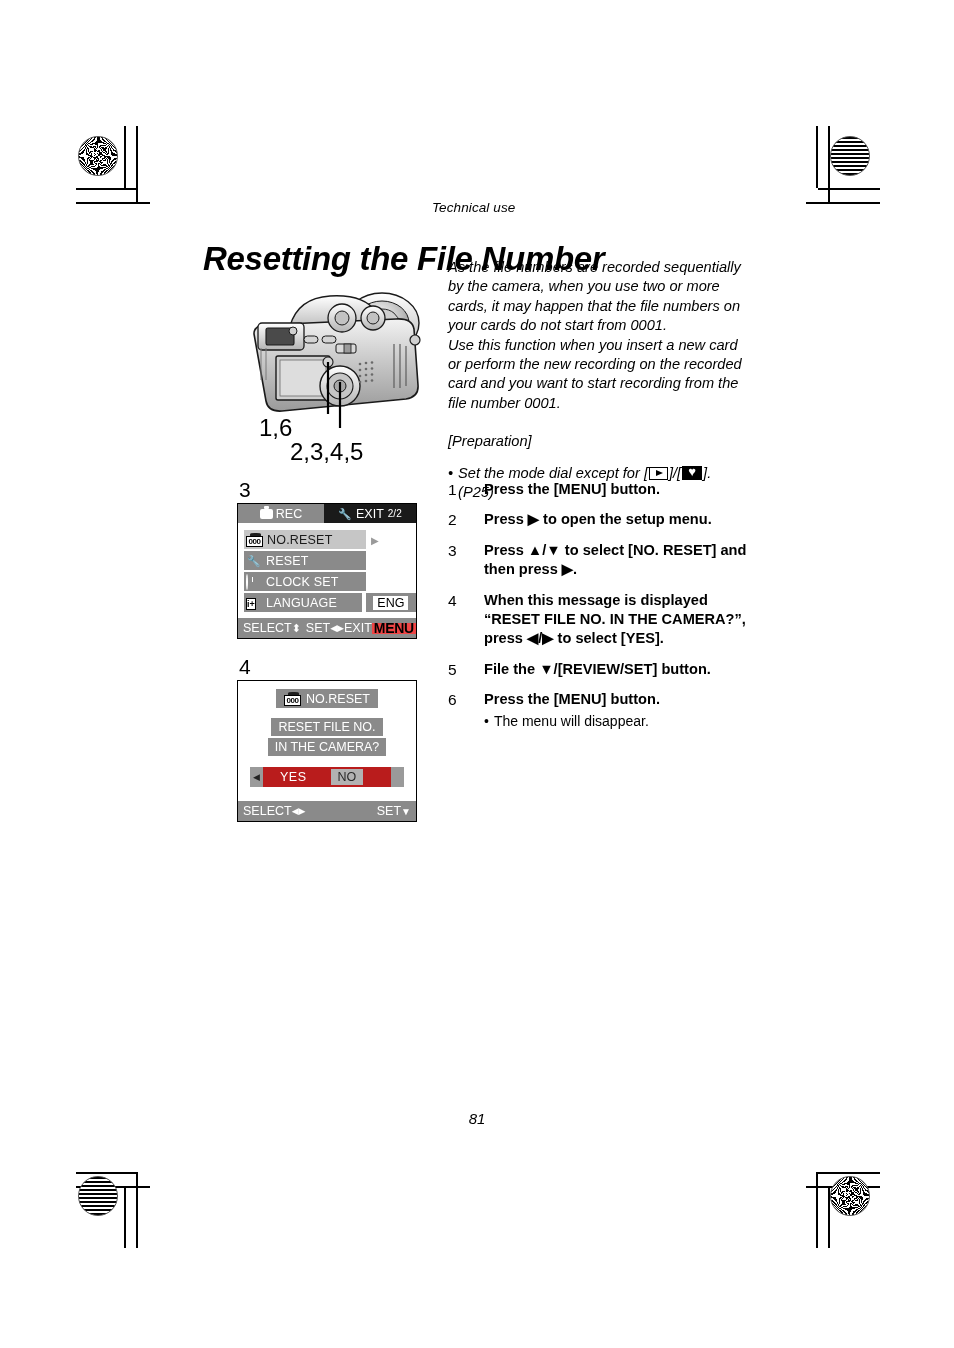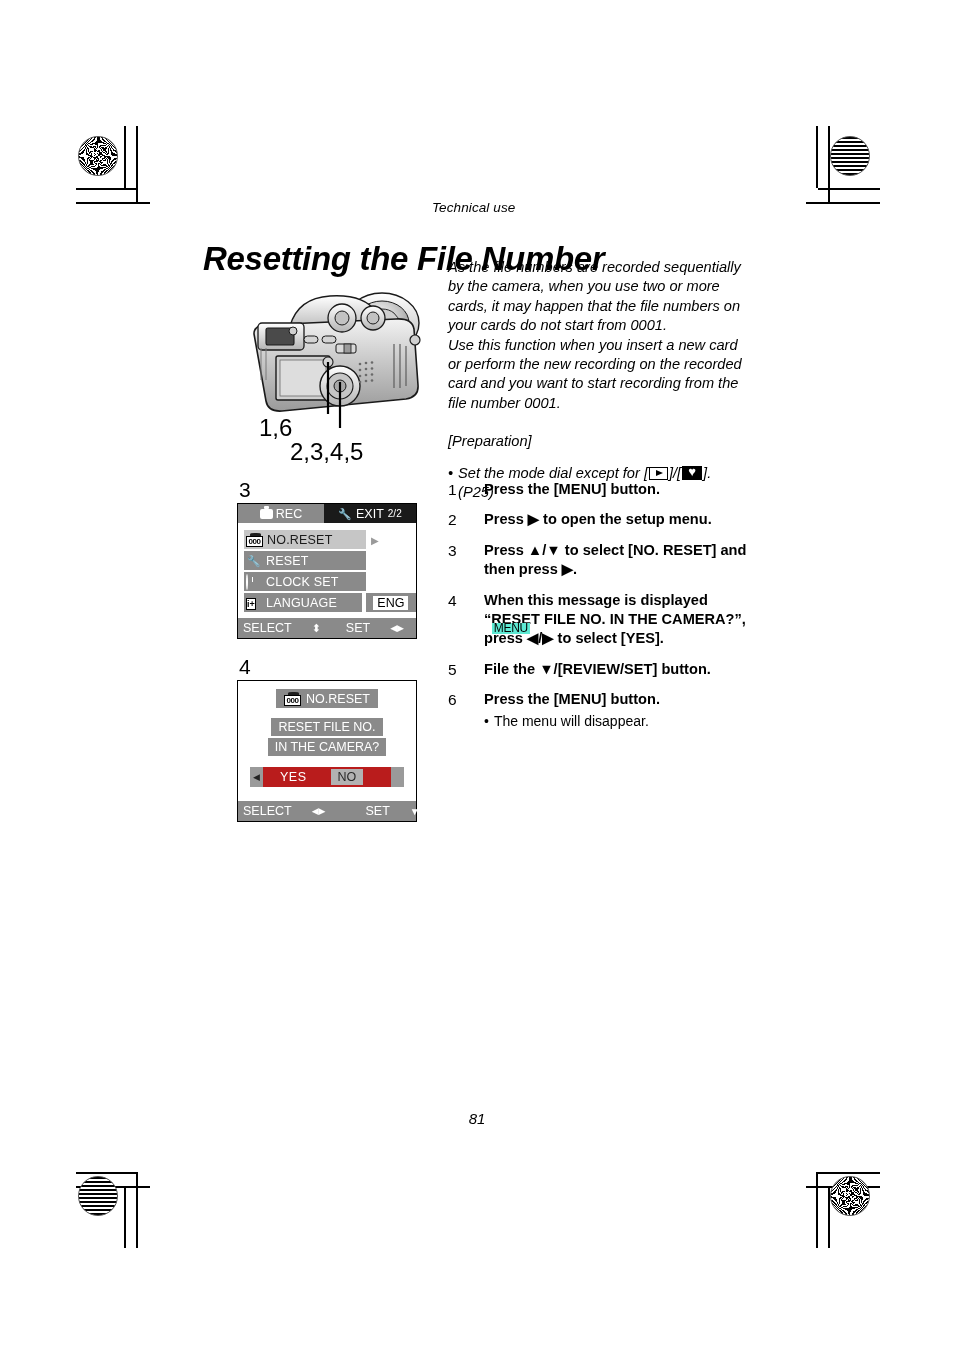--- a/index.html
+++ b/index.html
@@ -122,25 +122,25 @@
   .val-band {
     background:#8a8a8a; width:52px; height:19px; margin-bottom:2px;
     display:flex; align-items:center; justify-content:center;
   }
   .val-box {
     background:#fff; color:#000; padding:0 4px; font-size:12.5px;
   }
 
   .lcd-foot {
     display:flex; align-items:center; height:20px;
-    background:#8a8a8a; color:#fff; padding:0 5px; gap:20px;
+    background:#8a8a8a; color:#fff; padding:0 5px; gap:0;
     font-size:12.5px;
   }
   .menu-chip {
-    background:#5eead4; color:#000; font-size:12px; font-weight:400;
+    background:#ef4444; color:#000; font-size:14px; font-weight:700;
     padding:1px 2px; letter-spacing:-.3px; line-height:9px;
   }
   .spacer { flex:1; }
 
   
   .dlg-title-band {
     background:#8a8a8a; color:#fff; display:inline-flex; align-items:center;
     gap:5px; padding:2px 8px; height:19px;
   }
   .dlg-msg {

